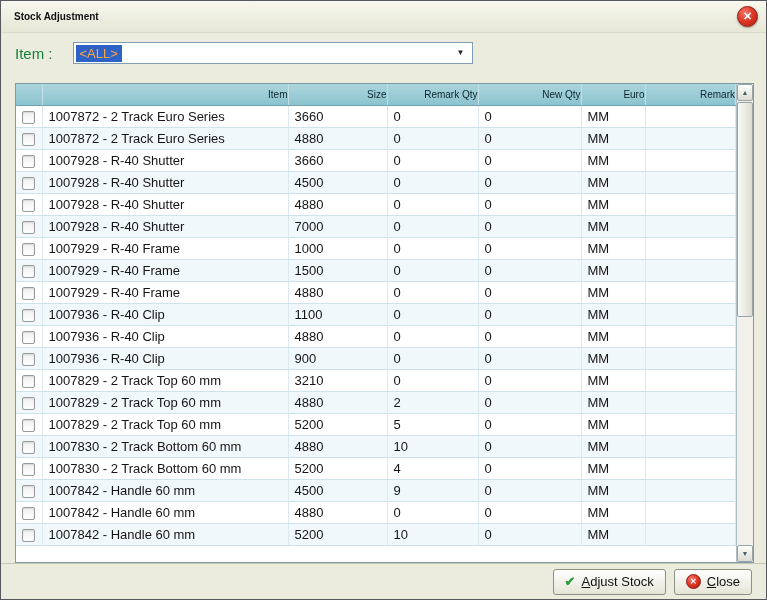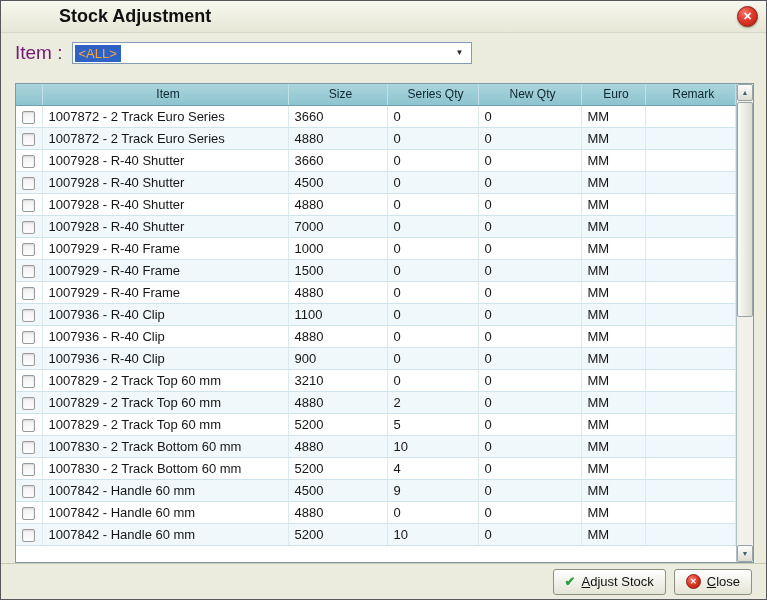--- a/index.html
+++ b/index.html
@@ -13,38 +13,38 @@
   }
 
   
   .titlebar {
     position:absolute; top:0; left:0; right:0; height:32px;
     background:linear-gradient(#f7f7ee, #e6e7d6);
     border-bottom:1px solid #d7d8c6;
     display:flex; align-items:center; padding:0 8px 0 13px;
   }
   .titlebar .title {
-    font-size:18px; font-weight:bold; color:#111; flex:1;margin-left:45px;
+    font-size:10px; font-weight:bold; color:#111; flex:1;
   }
   .win-close {
     width:21px; height:21px; border-radius:50%;
     background:radial-gradient(circle at 35% 30%, #f4796b 0%, #e03a2a 45%, #b31b0e 100%);
     border:1px solid #8c1a10;
     color:#fff; font-size:11px; font-weight:bold;
     display:flex; align-items:center; justify-content:center;
     cursor:pointer; line-height:1;
     box-shadow:0 1px 2px rgba(0,0,0,.35);
   }
 
   
   .filter-row {
     position:absolute; top:32px; left:0; right:0; height:40px;
     display:flex; align-items:center; padding-left:14px;
   }
-  .filter-label { font-size:19px; color:#701a75; margin-right:9px; }
+  .filter-label { font-size:15px; color:#15803d; margin-right:20px; }
   .combobox {
     width:400px; height:22px; background:#fff;
     border:1px solid #7f9db9;
     display:flex; align-items:center; padding:0 4px 0 2px;
     cursor:pointer;
     gap:28px;
   }
   .combo-value {
     font-size:13px; padding:1px 4px;
   }
@@ -63,21 +63,21 @@
   table { width:100%; border-collapse:collapse; table-layout:fixed; }
   col.c-check { width:26px; }
   col.c-item  { width:246px; }
   col.c-size  { width:99px; }
   col.c-stock { width:91px; }
   col.c-new   { width:103px; }
   col.c-unit  { width:64px; }
   col.c-remark{ width:auto; }
 
   thead th {
-    height:21px; text-align:center; font-size:12px; font-weight:normal;
+    height:21px; text-align:right; font-size:10px; font-weight:normal;
     color:#0d2630; padding:0 0 0 6px;
     background:linear-gradient(#abd5dc, #8cc3ce);
     border-right:1px solid #c2e0e6; border-bottom:1px solid #6fa0ad;
     white-space:nowrap; overflow:hidden;
   }
   thead th.th-check { padding:0; }
 
   tbody td {
     height:22px; font-size:13px; color:#151515;
     padding:0 4px 0 6px;
@@ -170,21 +170,21 @@
           <col class="c-stock">
             <col class="c-new">
             <col class="c-unit">
             <col class="c-remark">
         </colgroup>
         <thead>
           <tr>
             <th class="th-check"></th>
             <th>Item</th>
             <th>Size</th>
-            <th>Series Qty</th>
+            <th>Remark Qty</th>
             <th>New Qty</th>
             <th>Euro</th>
             <th>Remark</th>
           </tr>
         </thead>
         <tbody id="table-body">
             <tr>
               <td class="col-check"><span class="checkbox"></span></td>
               <td>1007872 - 2 Track Euro Series</td>
               <td>3660</td>

